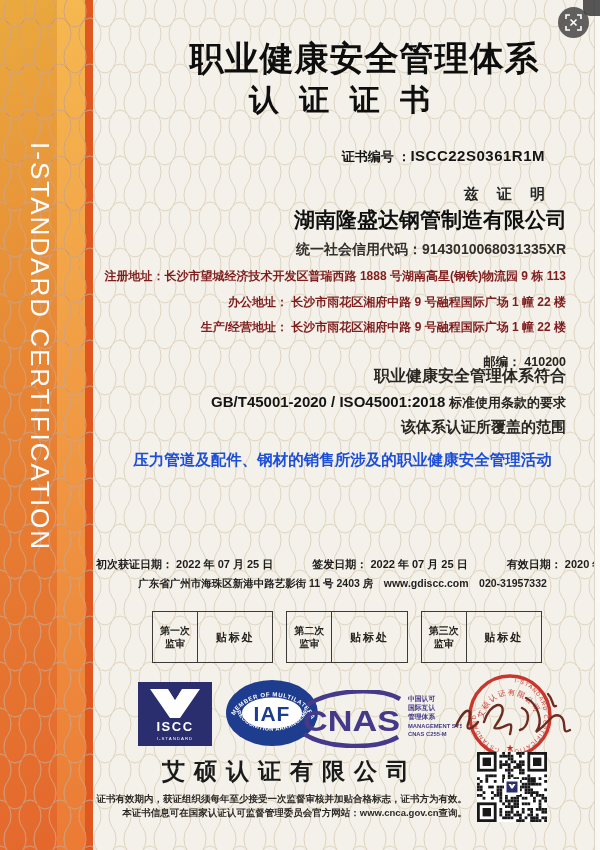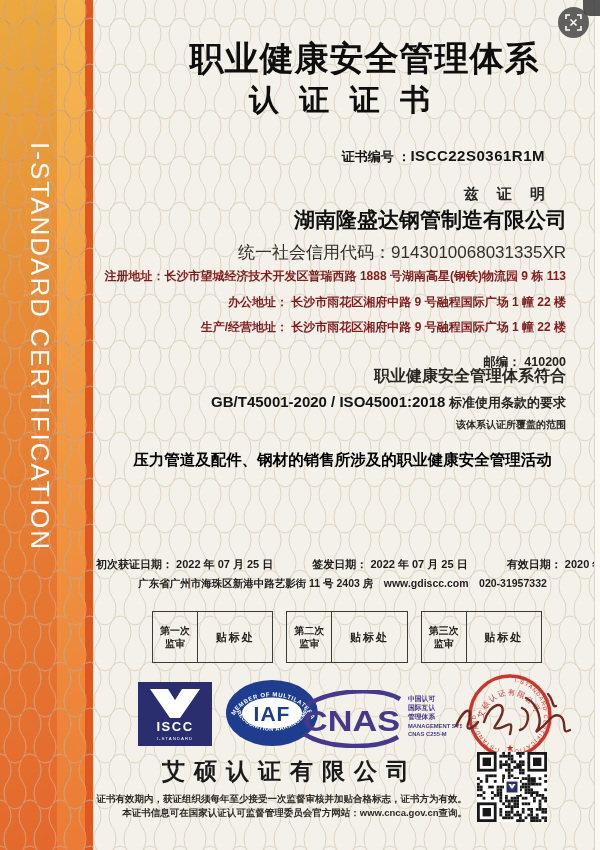--- a/index.html
+++ b/index.html
@@ -19,31 +19,31 @@
     font-size:26px;letter-spacing:2px;color:#ffffff;font-weight:500;z-index:3;}
   
   .title1{top:36px;left:93px;right:8px;text-align:center;font-size:34px;font-weight:800;color:#0e0e0e;letter-spacing:1px;padding-left:44px;}
   .title2{top:80px;left:93px;right:8px;text-align:center;font-size:30px;font-weight:800;color:#0e0e0e;letter-spacing:6px;}
   .certno{top:147px;right:55px;font-size:13px;font-weight:700;color:#151515;white-space:nowrap;}
   .certno .num{font-size:15px;letter-spacing:.5px;}
   
   .rline{position:absolute;right:34px;text-align:right;white-space:nowrap;}
   .attest{top:185px;right:48px;font-size:15px;font-weight:600;letter-spacing:7px;color:#262626;}
   .company{top:206px;right:33px;font-size:21px;font-weight:800;color:#101010;}
-  .credit{top:241px;font-size:17px;color:#33302b;font-weight:400;}
+  .credit{top:241px;font-size:14px;color:#33302b;font-weight:700;}
   .addr{font-size:12px;color:#7f1d1d;font-weight:600;}
   .addr1{top:268px;}
   .addr2{top:294px;}
   .addr3{top:319px;}
   .postal{top:342px;font-size:12.5px;font-weight:700;color:#26231f;margin-top:12px;}
   .conform{top:366px;font-size:16px;font-weight:600;color:#2a2723;}
   .gb{top:393px;font-size:13px;font-weight:600;color:#2a2723;}
   .gb .std{font-size:15px;font-weight:800;color:#141414;}
-  .scopeintro{top:418px;font-size:10px;font-weight:600;color:#2a2723;}
-  .scope{top:450px;left:93px;right:8px;text-align:center;font-size:15.5px;font-weight:800;color:#000000;}
+  .scopeintro{top:418px;font-size:15px;font-weight:600;color:#2a2723;}
+  .scope{top:450px;left:93px;right:8px;text-align:center;font-size:15.5px;font-weight:800;color:#1d4ed8;}
   
   .dates{top:557px;left:96px;width:566px;display:flex;justify-content:space-between;
     font-size:11px;font-weight:700;color:#1e1c1a;white-space:nowrap;}
   .contact{top:577px;left:93px;right:8px;text-align:center;font-size:10.5px;font-weight:600;color:#242220;}
   
   .audits{top:611px;left:152px;width:390px;display:flex;gap:13px;}
   .audit{flex:1;display:flex;border:1.4px solid #3d3b38;height:50px;background:transparent;}
   .audit .round{width:44px;border-right:1.4px solid #3d3b38;display:flex;flex-direction:column;
     align-items:center;justify-content:center;font-size:10px;font-weight:700;line-height:1.3;color:#26231f;}
   .audit .label{flex:1;display:flex;align-items:center;justify-content:center;

